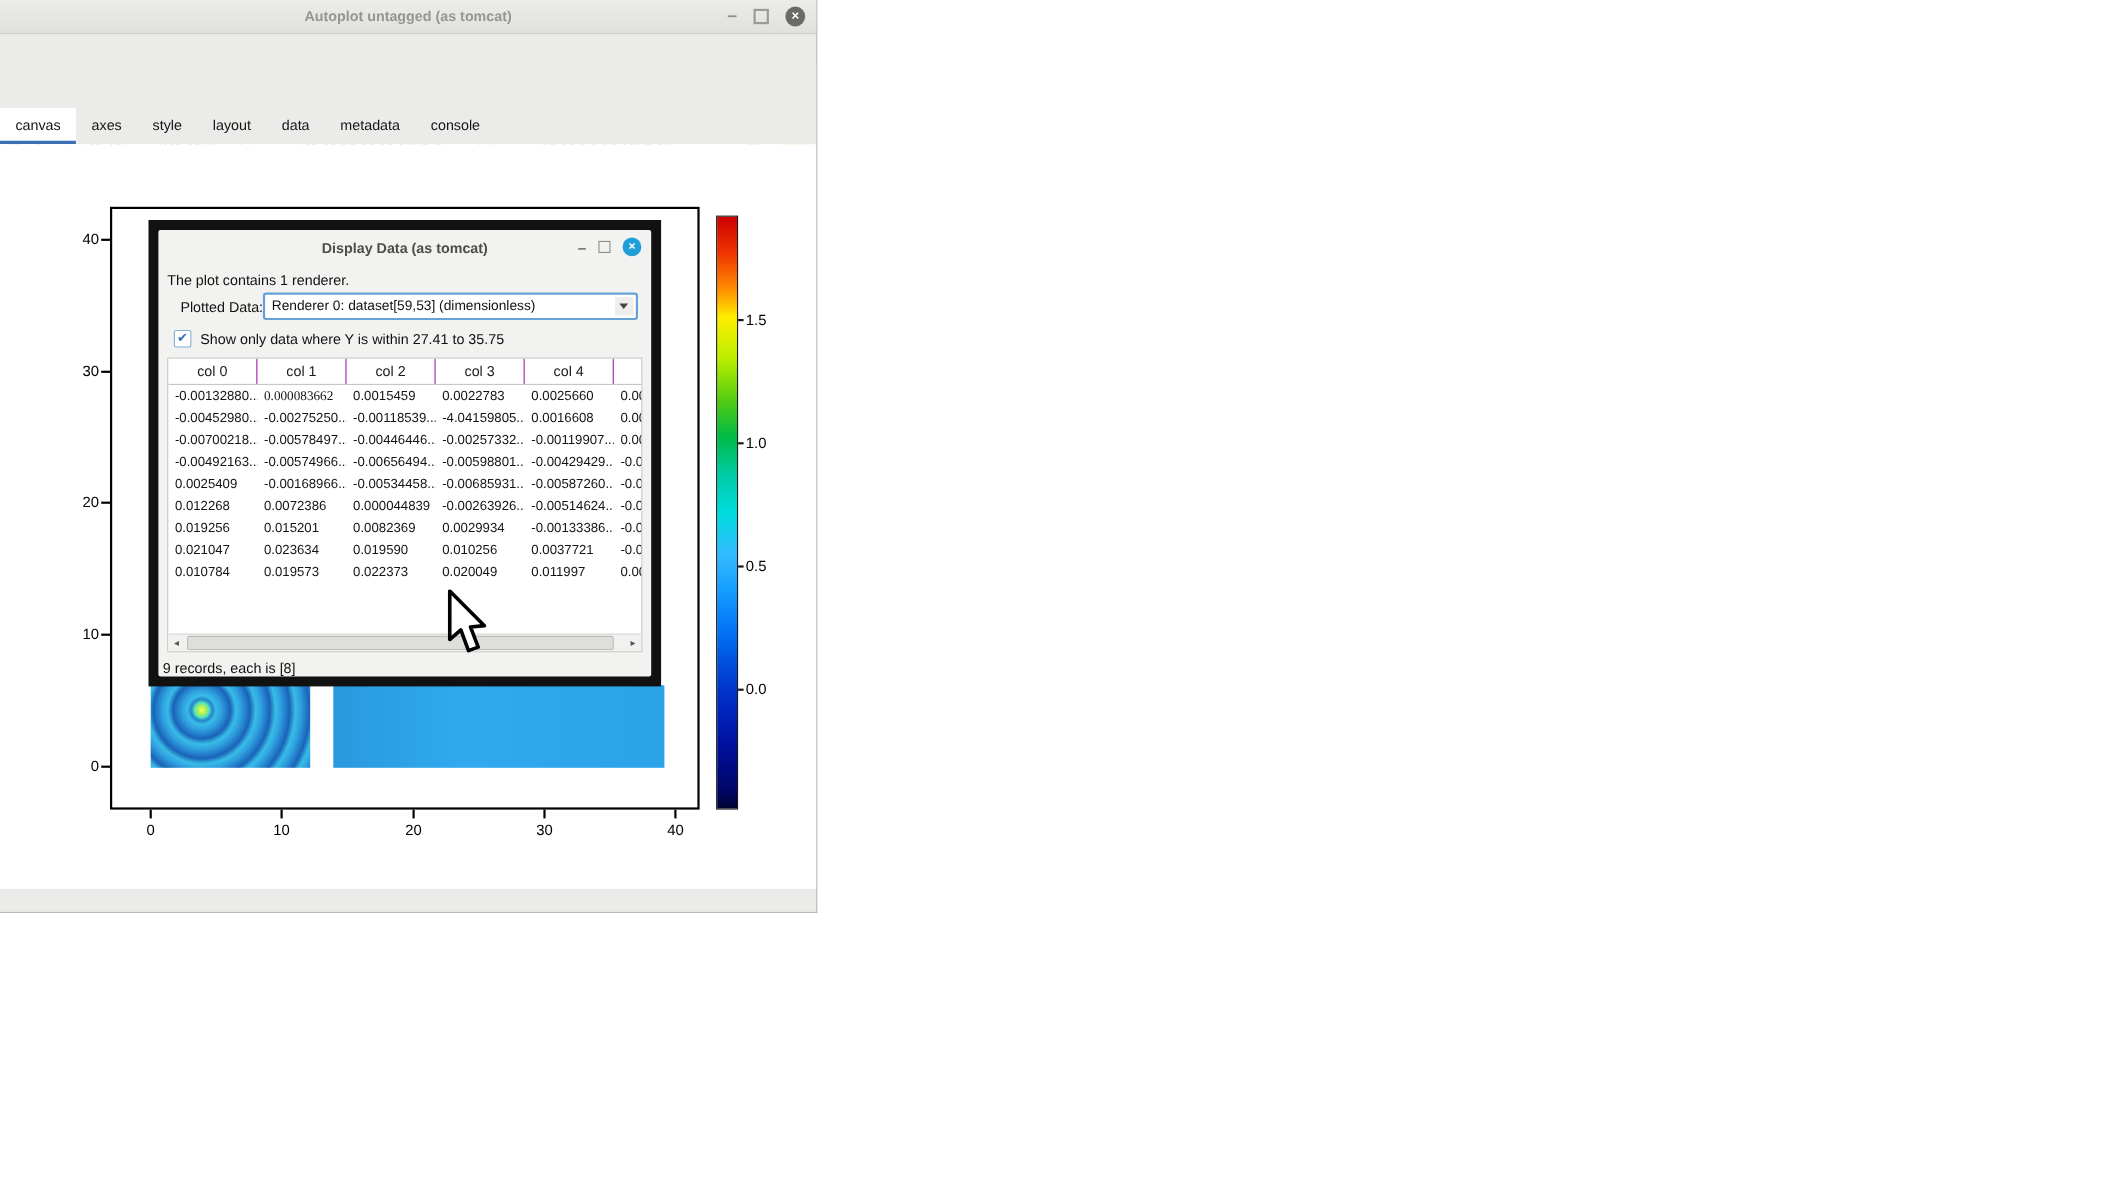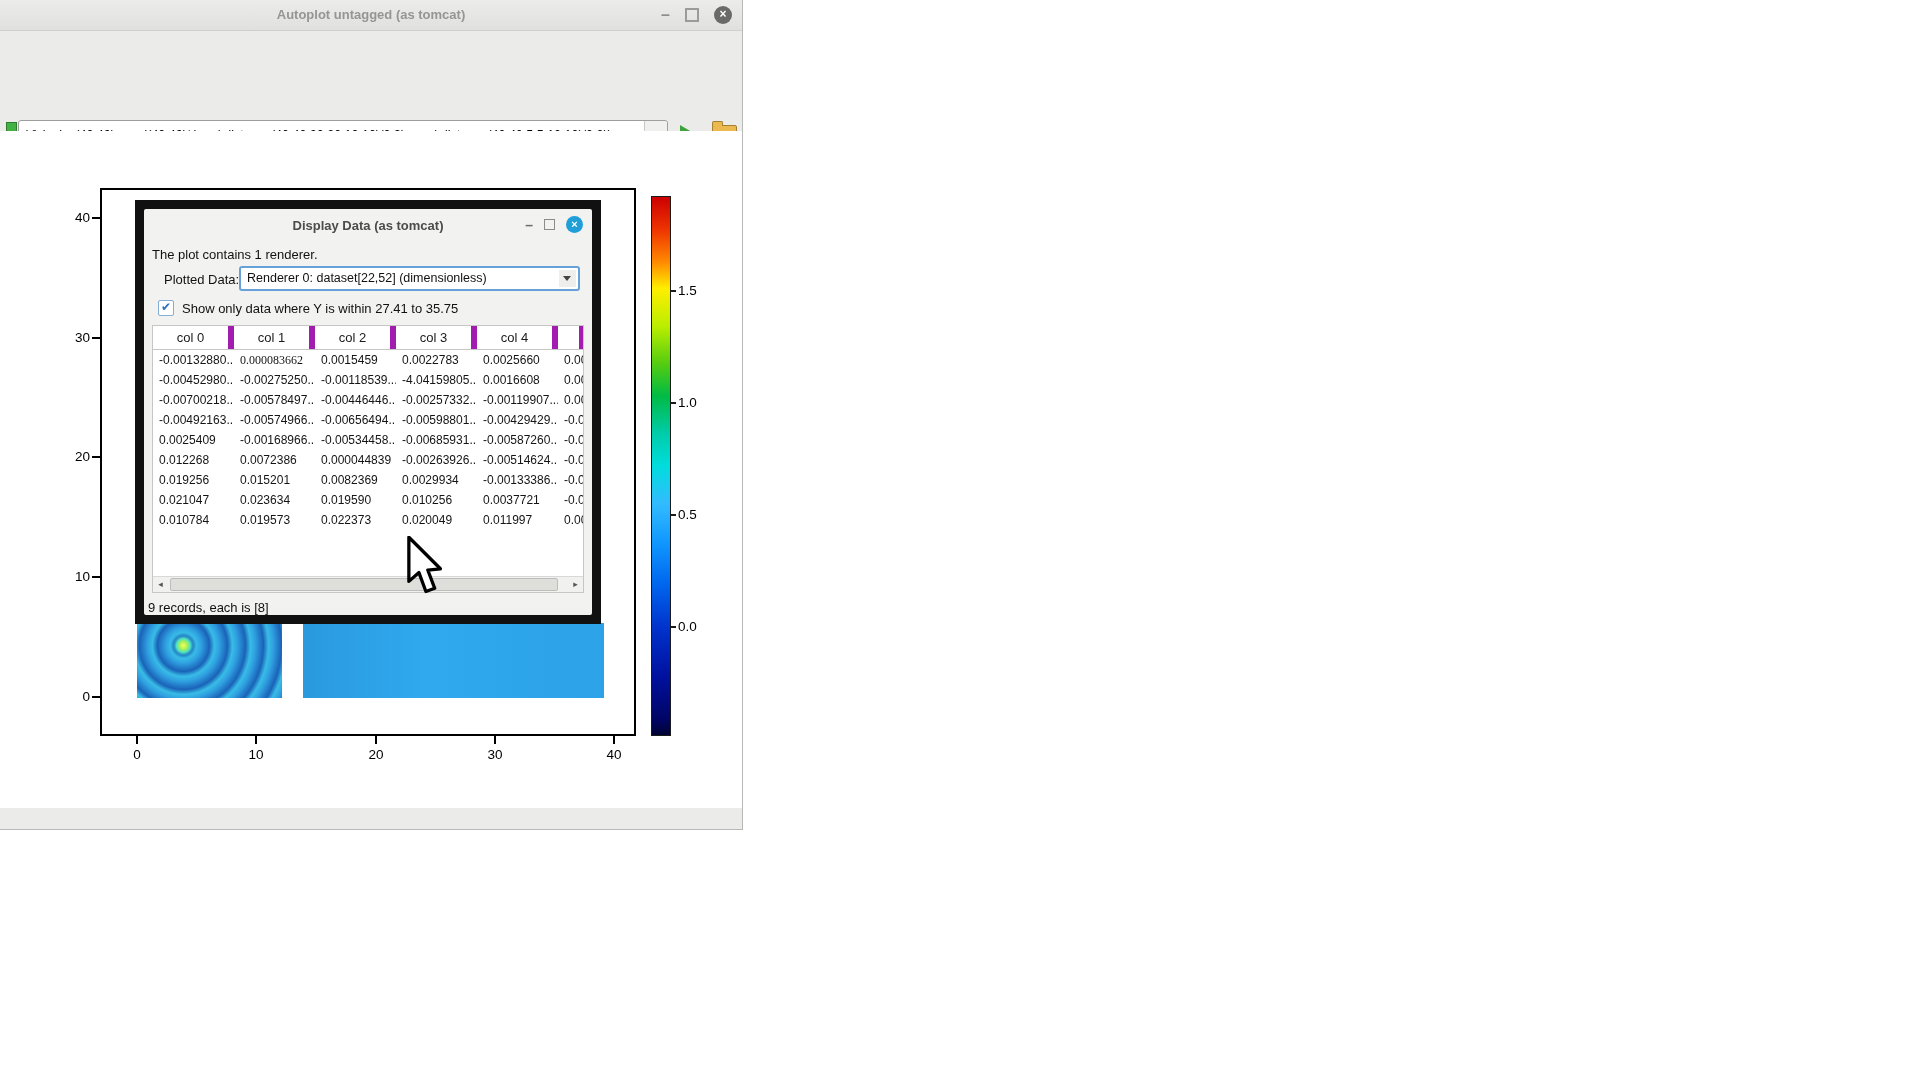--- a/index.html
+++ b/index.html
@@ -83,21 +83,21 @@
   .combo-arrow{position:absolute;right:2px;top:2px;width:17px;height:17px;background:#eeeeec;}
   .combo-arrow::after{content:"";position:absolute;left:4px;top:6px;border-left:4.5px solid transparent;
              border-right:4.5px solid transparent;border-top:5.5px solid #444;}
   .dlg-check-row{position:absolute;left:14px;top:91px;display:flex;gap:8px;align-items:center;}
   .checkbox{width:14px;height:14px;border:1.5px solid #85aed6;border-radius:2px;background:#fff;
             color:#2e6fc0;font-size:12px;line-height:13px;text-align:center;font-weight:bold;box-sizing:content-box;}
   .check-label{font-size:13px;color:#111;}
   .dlg-table{position:absolute;left:8px;top:116px;width:432px;height:268px;border:1px solid #c6c6c4;
              background:#fff;box-sizing:border-box;overflow:hidden;}
   .thead{display:flex;height:23px;border-bottom:1px solid #c6c6c4;}
-  .th{box-sizing:border-box;border-right:6px solid #a21caf;font-size:13px;text-align:center;
+  .th{box-sizing:border-box;border-right:1px solid #a21caf;font-size:13px;text-align:center;
       line-height:23px;color:#1a1a1a;flex-shrink:0;}
   .trow{display:flex;height:20px;}
   .td{box-sizing:border-box;font-size:12px;line-height:20px;padding-left:6px;color:#141414;
       white-space:nowrap;overflow:hidden;flex-shrink:0;}
   .hscroll{position:absolute;left:0;right:0;bottom:0;height:15px;background:#f1f1ef;
            border-top:1px solid #d8d8d6;display:flex;}
   .scroll-btn{width:15px;text-align:center;font-size:9px;line-height:14px;color:#555;}
   .scroll-track{flex:1;position:relative;}
   .scroll-thumb{position:absolute;left:2px;right:10px;top:1px;bottom:1px;background:#dededb;
                 border:1px solid #bdbdbb;border-radius:2px;}
@@ -128,20 +128,29 @@
     <div class="led-a"></div>
     <div class="led-b"></div>
     <div class="uri-combo">
       <input value=")&amp;ripples(40,40)+rand(40,40)*(exp(-distance(40,40,20,20,10,10)/0.3)+exp(-distance(40,40,5,5,10,10)/0.2))" style="">
       <div class="uri-arrow"></div>
     </div>
     <div class="play-btn"></div>
     <div class="folder-icon"></div>
   </div>
 
+  <div class="tabbar" id="tabbar">
+      <span class="tab selected">canvas</span>
+      <span class="tab">axes</span>
+      <span class="tab">style</span>
+      <span class="tab">layout</span>
+      <span class="tab">data</span>
+      <span class="tab">metadata</span>
+      <span class="tab">console</span>
+    </div>
 
   <div class="content"></div>
 
   <div class="plot-frame"></div>
   <div id="yticks">
       <div class="ytick-label" style="left: 50px; top: 210px;">40</div>
       <div class="ytick-mark" style="top: 217px;"></div>
       <div class="ytick-label" style="left: 50px; top: 330px;">30</div>
       <div class="ytick-mark" style="top: 337px;"></div>
       <div class="ytick-label" style="left: 50px; top: 449px;">20</div>
@@ -181,21 +190,21 @@
     <div class="dialog-inner">
       <span class="dlg-title">Display Data (as tomcat)</span>
       <div class="dlg-btns">
         <span class="dlg-min">–</span>
         <span class="dlg-max"></span>
         <span class="dlg-close">×</span>
       </div>
       <div class="dlg-info">The plot contains 1 renderer.</div>
       <div class="dlg-plotted-label">Plotted Data:</div>
       <div class="dlg-combo">
-        <span>Renderer 0: dataset[22,52] (dimensionless)</span>
+        <span>Renderer 0: dataset[59,53] (dimensionless)</span>
         <div class="combo-arrow"></div>
       </div>
       <div class="dlg-check-row">
         <div class="checkbox">✔</div>
         <span class="check-label">Show only data where Y is within 27.41 to 35.75</span>
       </div>
       <div class="dlg-table">
         <div class="thead" id="thead">
             <div class="th" style="width: 81px;">col 0</div>
             <div class="th" style="width: 81px;">col 1</div>

